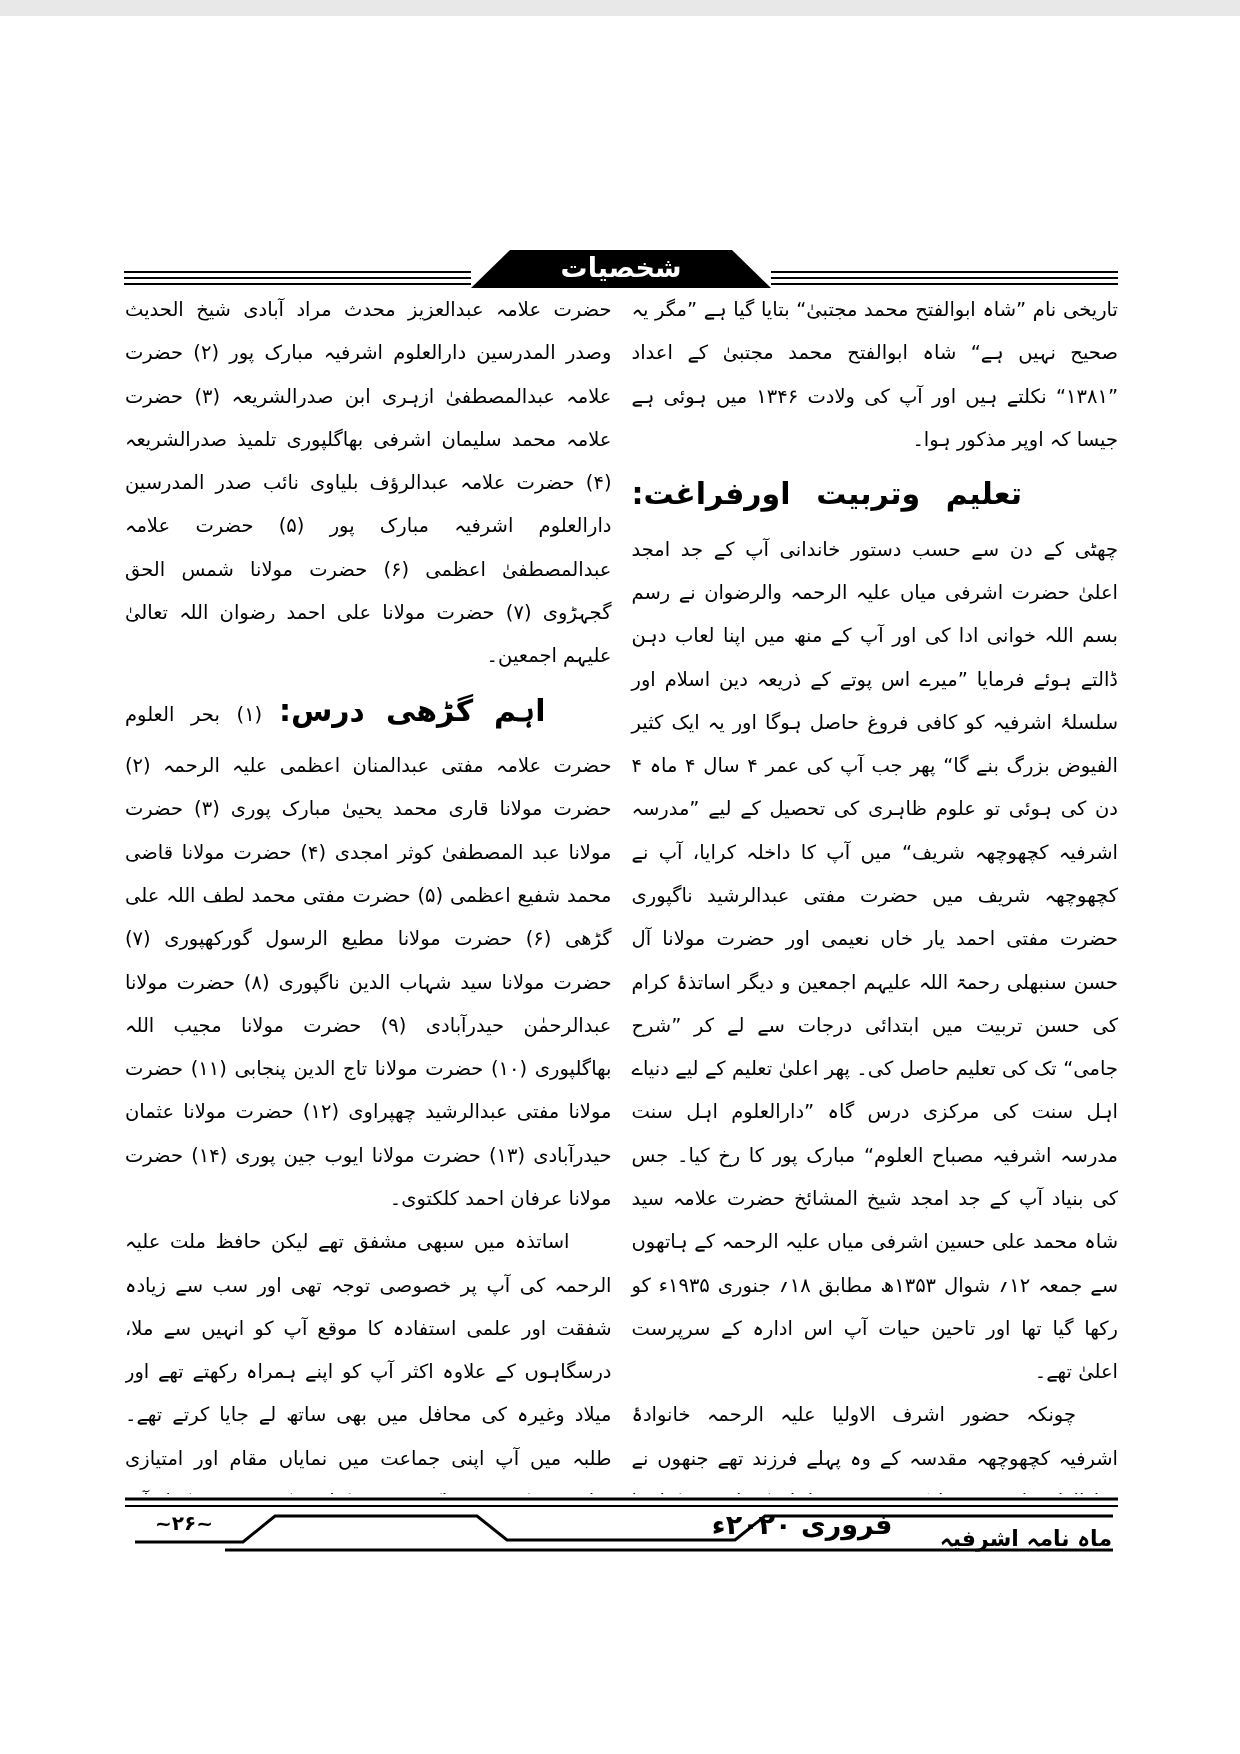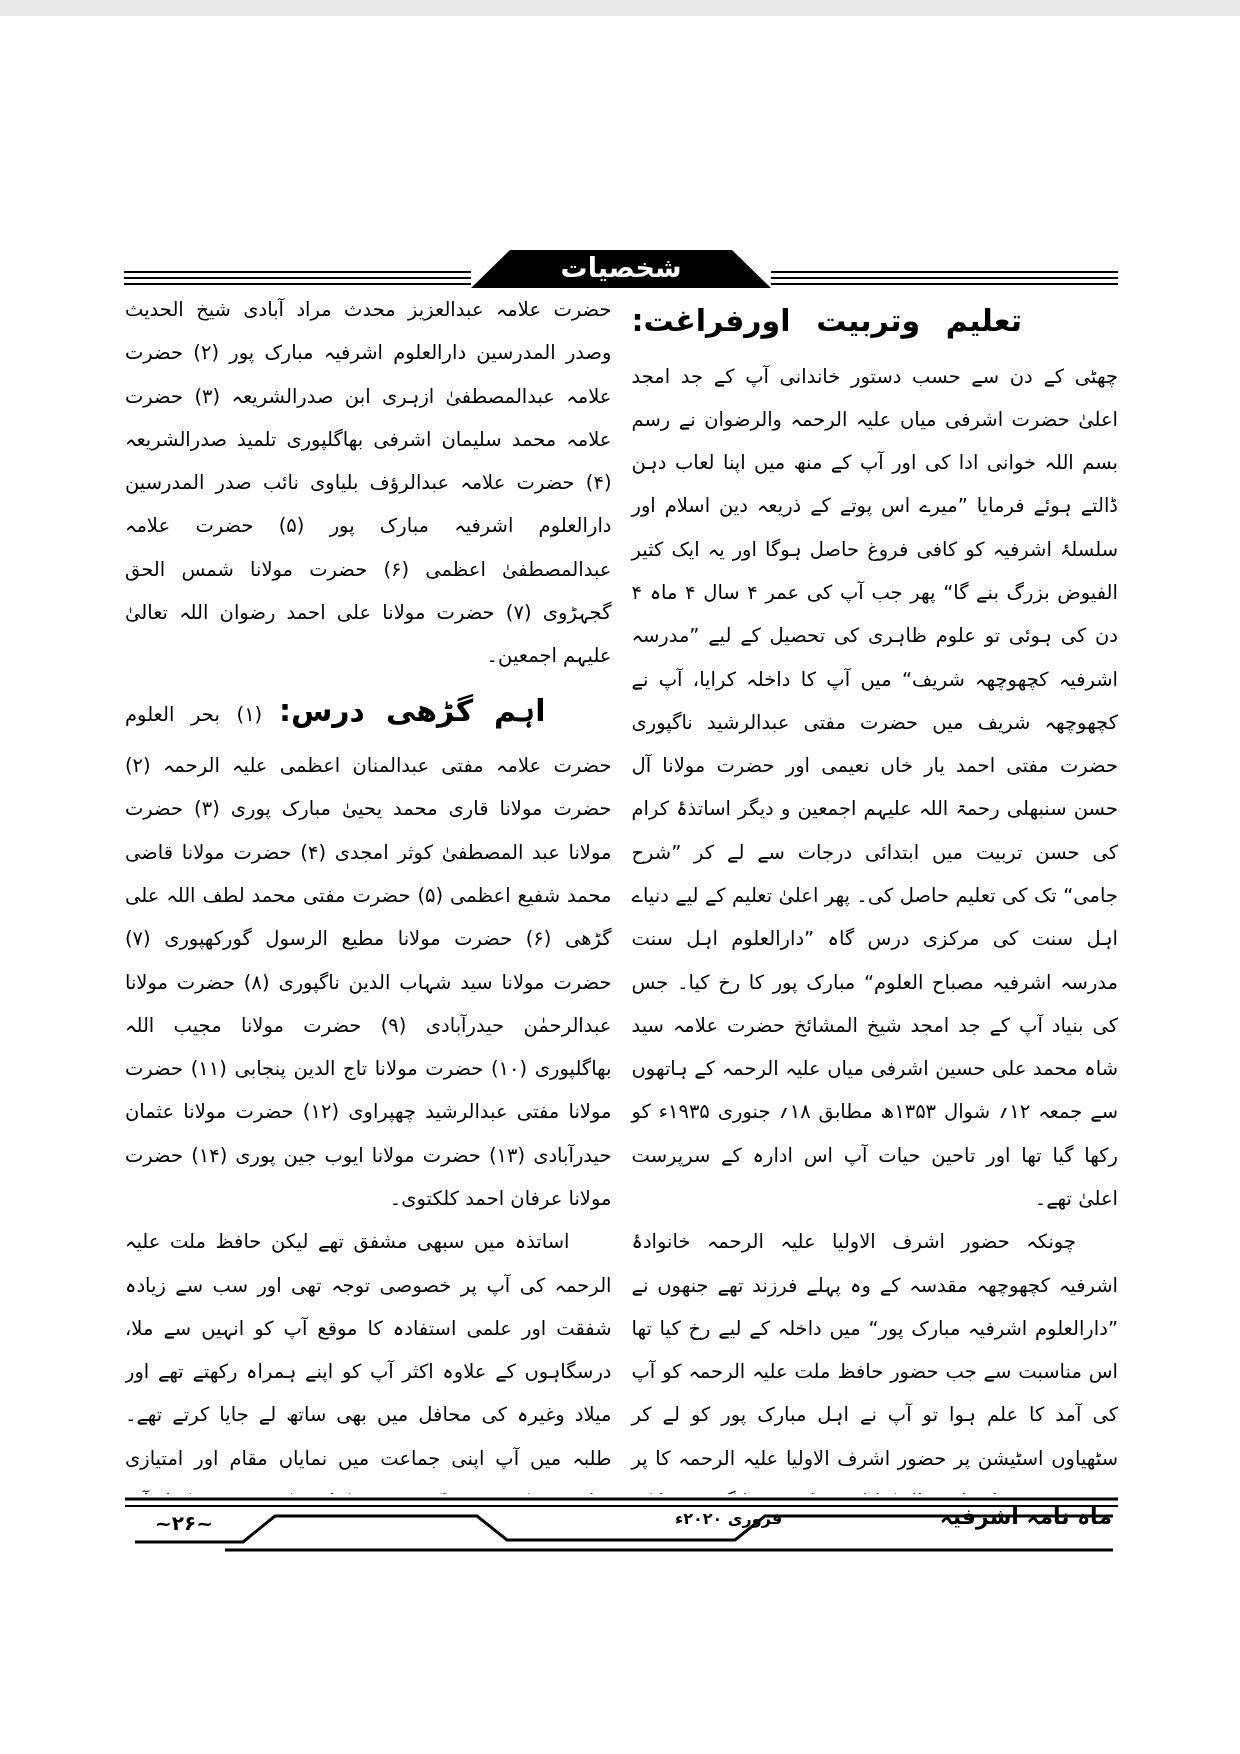--- a/index.html
+++ b/index.html
@@ -56,22 +56,22 @@
     letter-spacing:0.5px;
   }
   
   .footer{
     position:absolute;right:122px;left:125px;top:1480px;height:60px;
   }
   .footer svg{position:absolute;inset:0;width:100%;height:100%;}
   .footer-text{
     position:absolute;font-weight:bold;white-space:nowrap;
   }
-  .footer-magazine{right:6px;top:8px;font-size:22px;}
-  .footer-date{left:50%;top:13px;transform:translateX(50%);font-size:16px;}
+  .footer-magazine{right:6px;top:30px;font-size:22px;}
+  .footer-date{left:50%;top:13px;transform:translateX(50%);font-size:27px;}
   .footer-page{left:30px;top:15px;font-size:20px;letter-spacing:2px;text-align:center;}
 </style>
 </head>
 <body>
 
 <div class="page">
 
   <div class="banner">
     <div class="banner-rule">
       <div class="rl"></div>
@@ -84,20 +84,21 @@
     <div class="banner-rule">
       <div class="rl"></div>
         <div class="rl"></div>
         <div class="rl"></div>
     </div>
   </div>
 
   <div class="columns">
 
     <div class="col">
+      <p>تاریخی نام ”شاہ ابوالفتح محمد مجتبیٰ“ بتایا گیا ہے ”مگر یہ صحیح نہیں ہے“ شاہ ابوالفتح محمد مجتبیٰ کے اعداد ”۱۳۸۱“ نکلتے ہیں اور آپ کی ولادت ۱۳۴۶ میں ہوئی ہے جیسا کہ اوپر مذکور ہوا۔</p>
       <p class="indent-l">
         <span class="inline-heading">تعلیم وتربیت اورفراغت:</span>
         <span>چھٹی کے دن سے حسب دستور خاندانی آپ کے جد امجد اعلیٰ حضرت اشرفی میاں علیہ الرحمہ والرضوان نے رسم بسم اللہ خوانی ادا کی اور آپ کے منھ میں اپنا لعاب دہن ڈالتے ہوئے فرمایا ”میرے اس پوتے کے ذریعہ دین اسلام اور سلسلۂ اشرفیہ کو کافی فروغ حاصل ہوگا اور یہ ایک کثیر الفیوض بزرگ بنے گا“ پھر جب آپ کی عمر ۴ سال ۴ ماہ ۴ دن کی ہوئی تو علوم ظاہری کی تحصیل کے لیے ”مدرسہ اشرفیہ کچھوچھہ شریف“ میں آپ کا داخلہ کرایا، آپ نے کچھوچھہ شریف میں حضرت مفتی عبدالرشید ناگپوری حضرت مفتی احمد یار خاں نعیمی اور حضرت مولانا آل حسن سنبھلی رحمۃ اللہ علیہم اجمعین و دیگر اساتذۂ کرام کی حسن تربیت میں ابتدائی درجات سے لے کر ”شرح جامی“ تک کی تعلیم حاصل کی۔ پھر اعلیٰ تعلیم کے لیے دنیاے اہل سنت کی مرکزی درس گاہ ”دارالعلوم اہل سنت مدرسہ اشرفیہ مصباح العلوم“ مبارک پور کا رخ کیا۔ جس کی بنیاد آپ کے جد امجد شیخ المشائخ حضرت علامہ سید شاہ محمد علی حسین اشرفی میاں علیہ الرحمہ کے ہاتھوں سے جمعہ ۱۲؍ شوال ۱۳۵۳ھ مطابق ۱۸؍ جنوری ۱۹۳۵ء کو رکھا گیا تھا اور تاحین حیات آپ اس ادارہ کے سرپرست اعلیٰ تھے۔</span>
       </p>
       <p class="indent-s">چونکہ حضور اشرف الاولیا علیہ الرحمہ خانوادۂ اشرفیہ کچھوچھہ مقدسہ کے وہ پہلے فرزند تھے جنھوں نے ”دارالعلوم اشرفیہ مبارک پور“ میں داخلہ کے لیے رخ کیا تھا اس مناسبت سے جب حضور حافظ ملت علیہ الرحمہ کو آپ کی آمد کا علم ہوا تو آپ نے اہل مبارک پور کو لے کر سٹھیاوں اسٹیشن پر حضور اشرف الاولیا علیہ الرحمہ کا پر زور خیر مقدم اور استقبال کیا اور وہاں سے تانگہ پر بٹھا کر عقیدت مندوں کی جھرمٹ میں لیے ہوئے اپنے ہمراہ آپ کو مبارک پور لے آئے۔ پھر ۱۲؍ شوال المکرم ۱۳۶۰ھ مطابق ۲۴؍ نومبر ۱۹۴۱ء کو آپ کا باضابطہ دارالعلوم اشرفیہ مبارک پور میں داخلہ ہوا، دوران تعلیم مبارک پور میں آپ کا قیام جناب ”حاجی خیر اللہ دلال“ مرحوم کے یہاں تھا جو حضور اعلیٰ حضرت اشرفی میاں علیہ الرحمہ کے چہیتے مرید اور دارالعلوم اشرفیہ مبارک پور کے متولی تھے، آپ نے مبارک پور میں جن اساتذۂ کرام کی نگرانی اور تربیت میں مروجہ علوم وفنون میں مہارت حاصل کی ان کے اسما یہ ہیں۔</p>
 
     </div>
 
     <div class="col">
       <p>حضرت علامہ عبدالعزیز محدث مراد آبادی شیخ الحدیث وصدر المدرسین دارالعلوم اشرفیہ مبارک پور (۲) حضرت علامہ عبدالمصطفیٰ ازہری ابن صدرالشریعہ (۳) حضرت علامہ محمد سلیمان اشرفی بھاگلپوری تلمیذ صدرالشریعہ (۴) حضرت علامہ عبدالرؤف بلیاوی نائب صدر المدرسین دارالعلوم اشرفیہ مبارک پور (۵) حضرت علامہ عبدالمصطفیٰ اعظمی (۶) حضرت مولانا شمس الحق گجہڑوی (۷) حضرت مولانا علی احمد رضوان اللہ تعالیٰ علیہم اجمعین۔</p>

